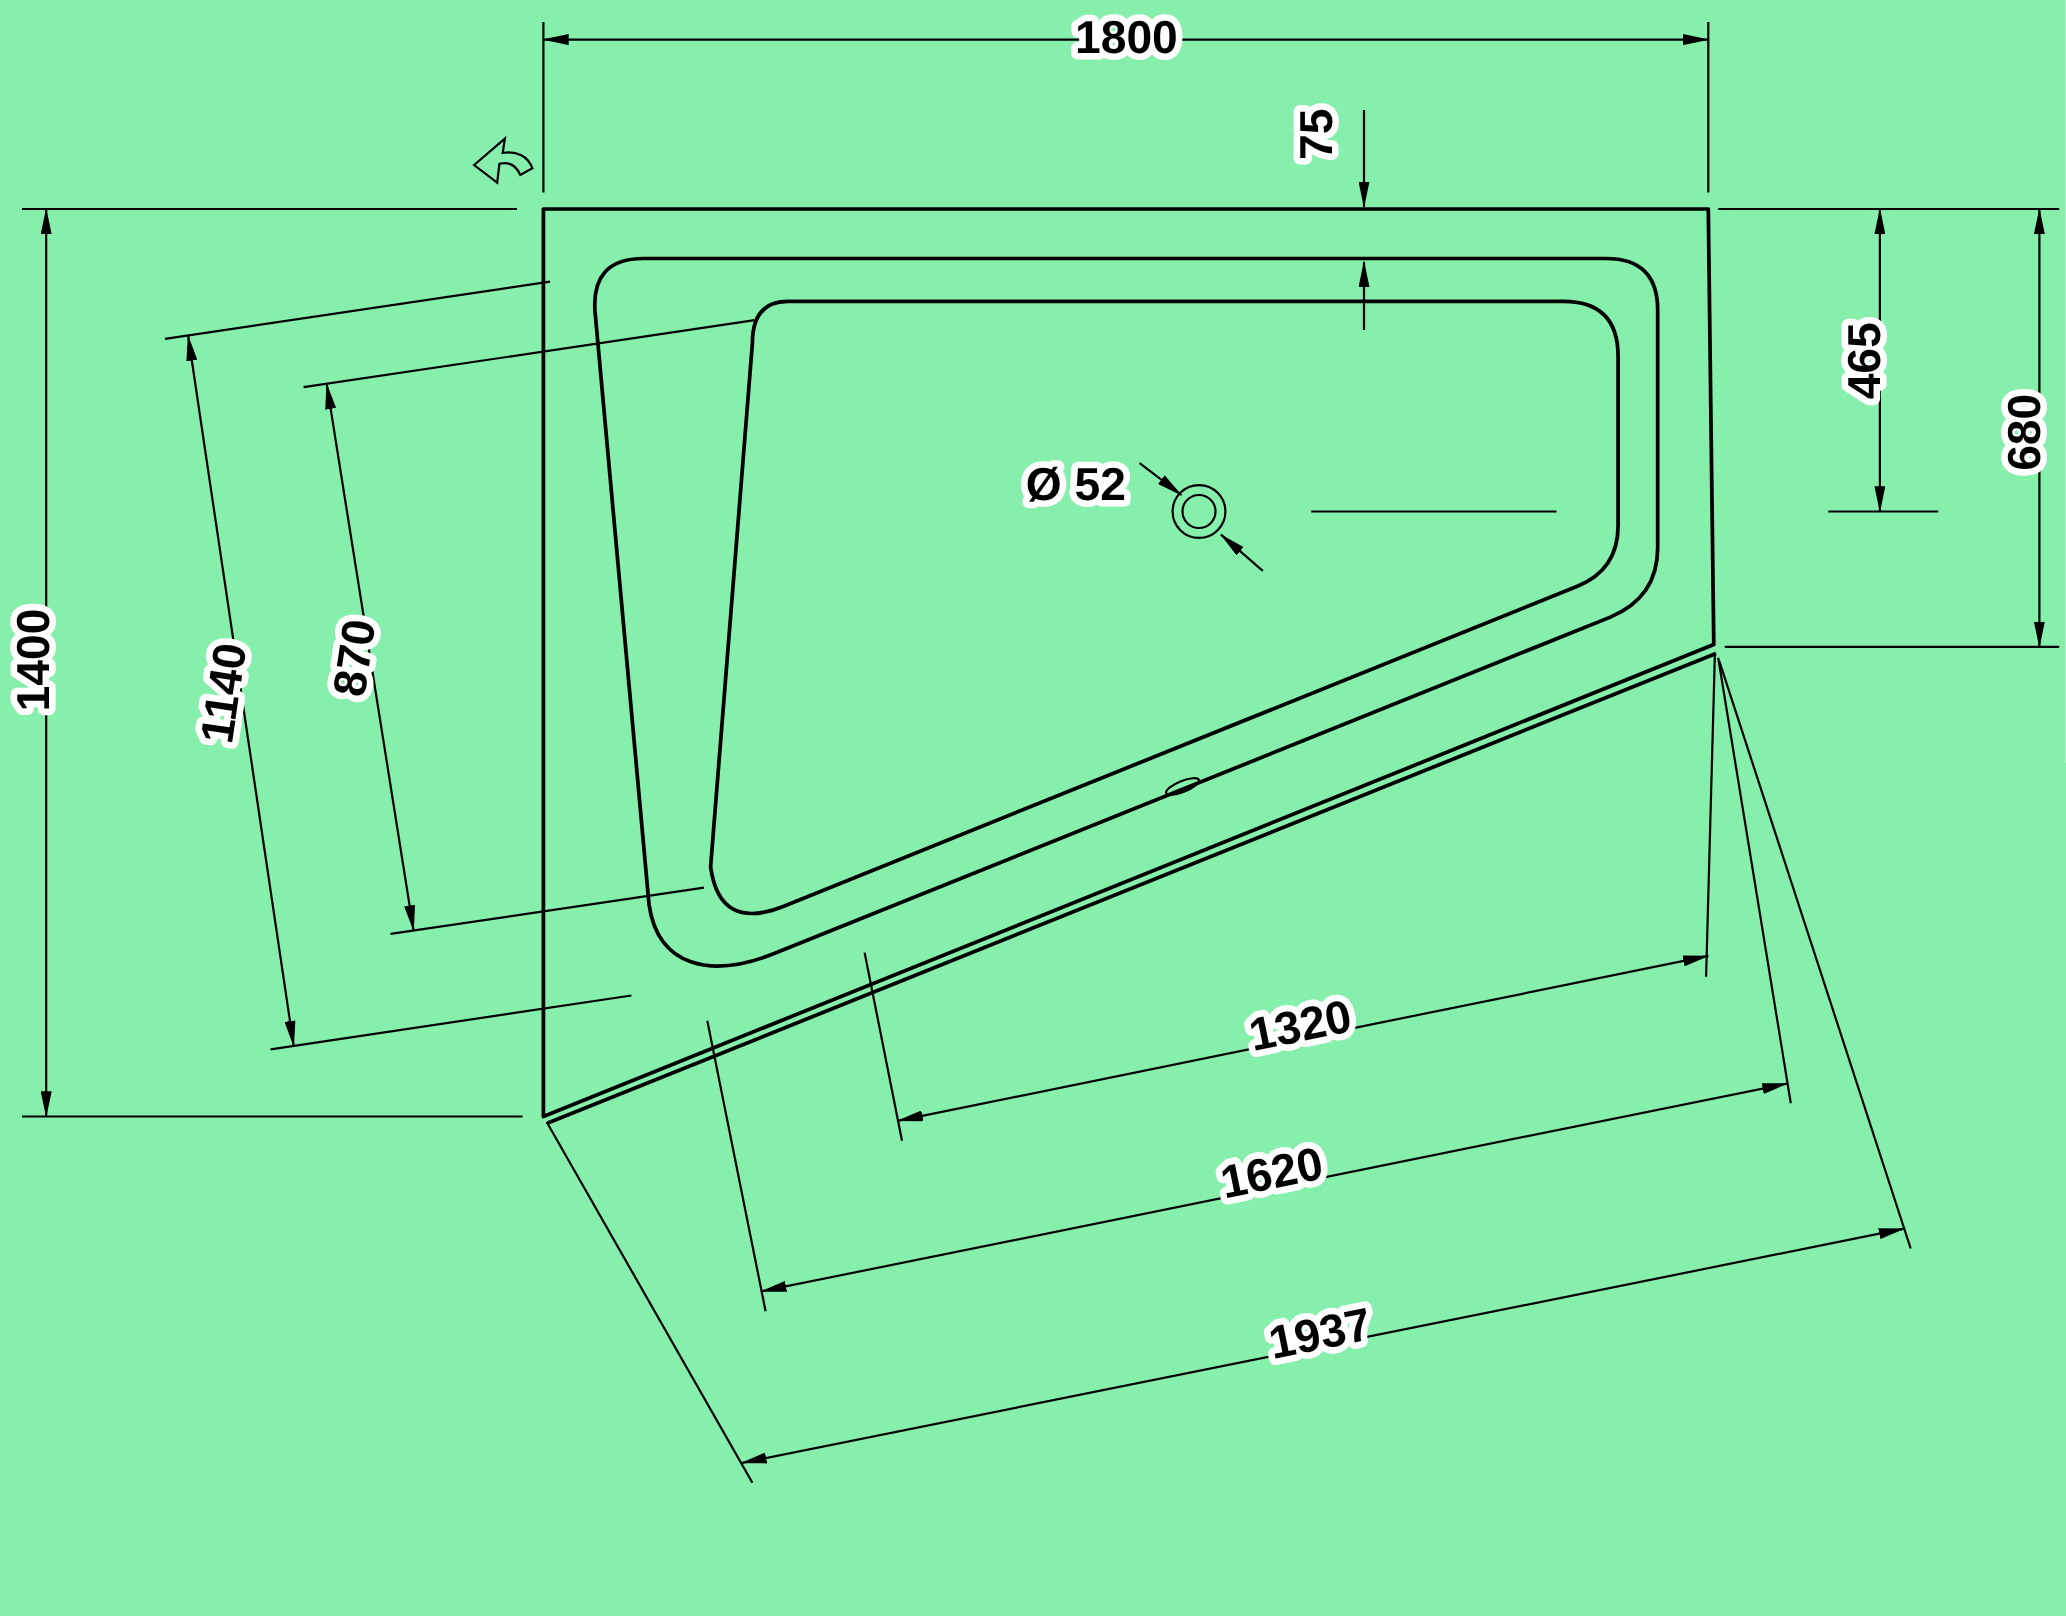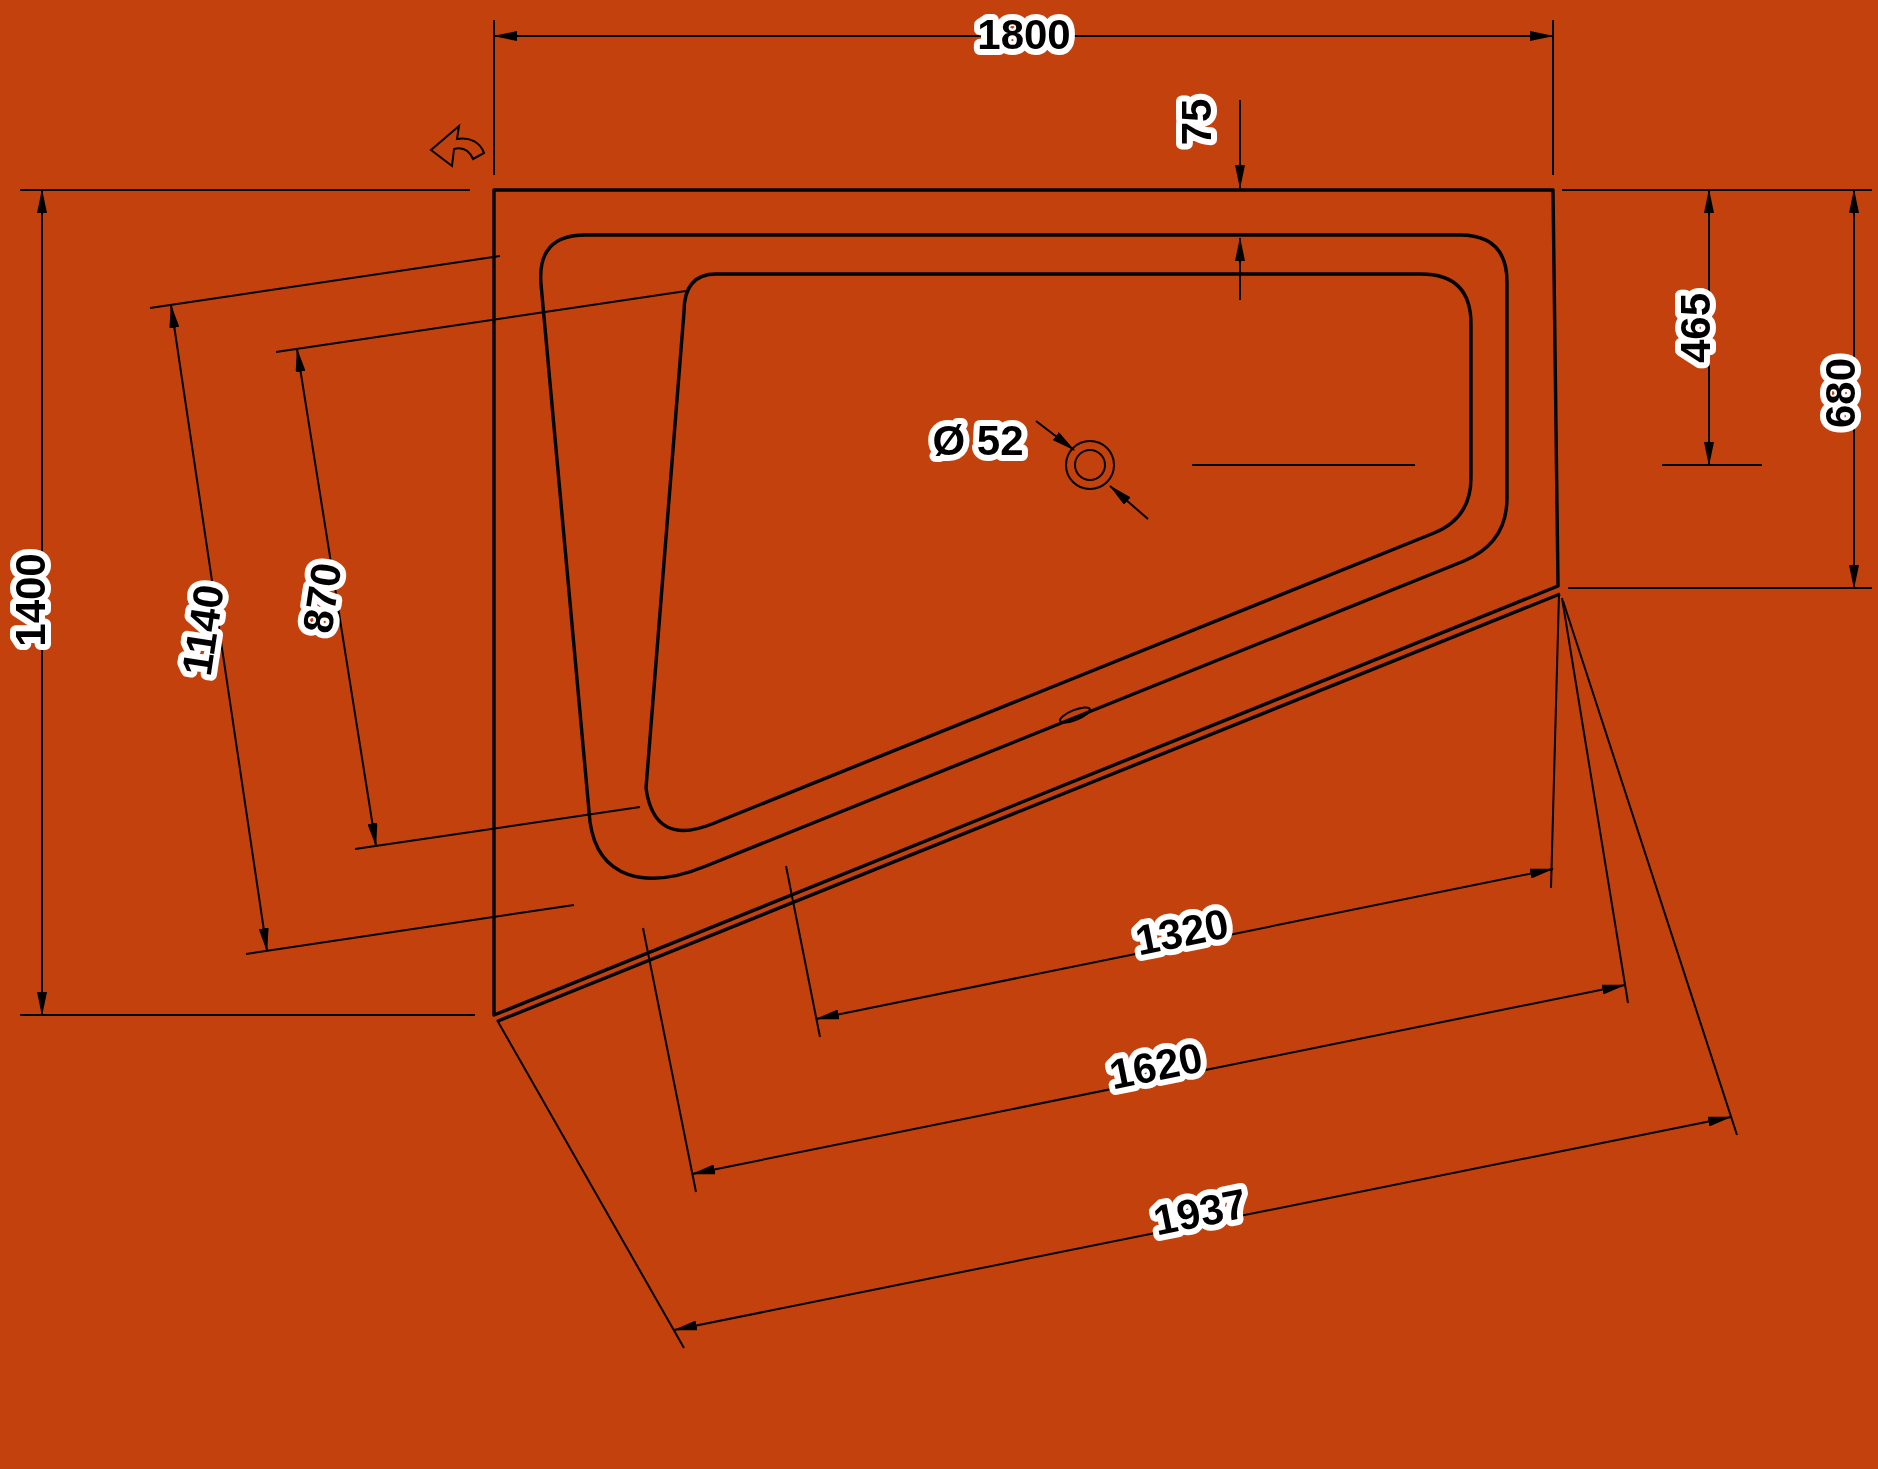--- a/index.html
+++ b/index.html
@@ -1,16 +1,16 @@
 <!DOCTYPE html>
 <html><head>
 <meta charset="utf-8">
 <style>
   html,body{margin:0;padding:0;background:#ffffff;}
-  .stage{position:relative;width:1878px;height:1469px;background:#c2410c;overflow:hidden;}
+  .stage{position:relative;width:1878px;height:1469px;background:#86efac;overflow:hidden;}
   svg{display:block;}
   .outline{fill:none;stroke:#000;stroke-width:3.4;stroke-linejoin:round;}
   .thin{fill:none;stroke:#000;stroke-width:2;}
   .dim{fill:none;stroke:#000;stroke-width:2;}
   .dim-text{
     font-family:"Liberation Sans", sans-serif;
     font-weight:bold;
     font-size:42px;
     fill:#000;
     text-anchor:middle;

